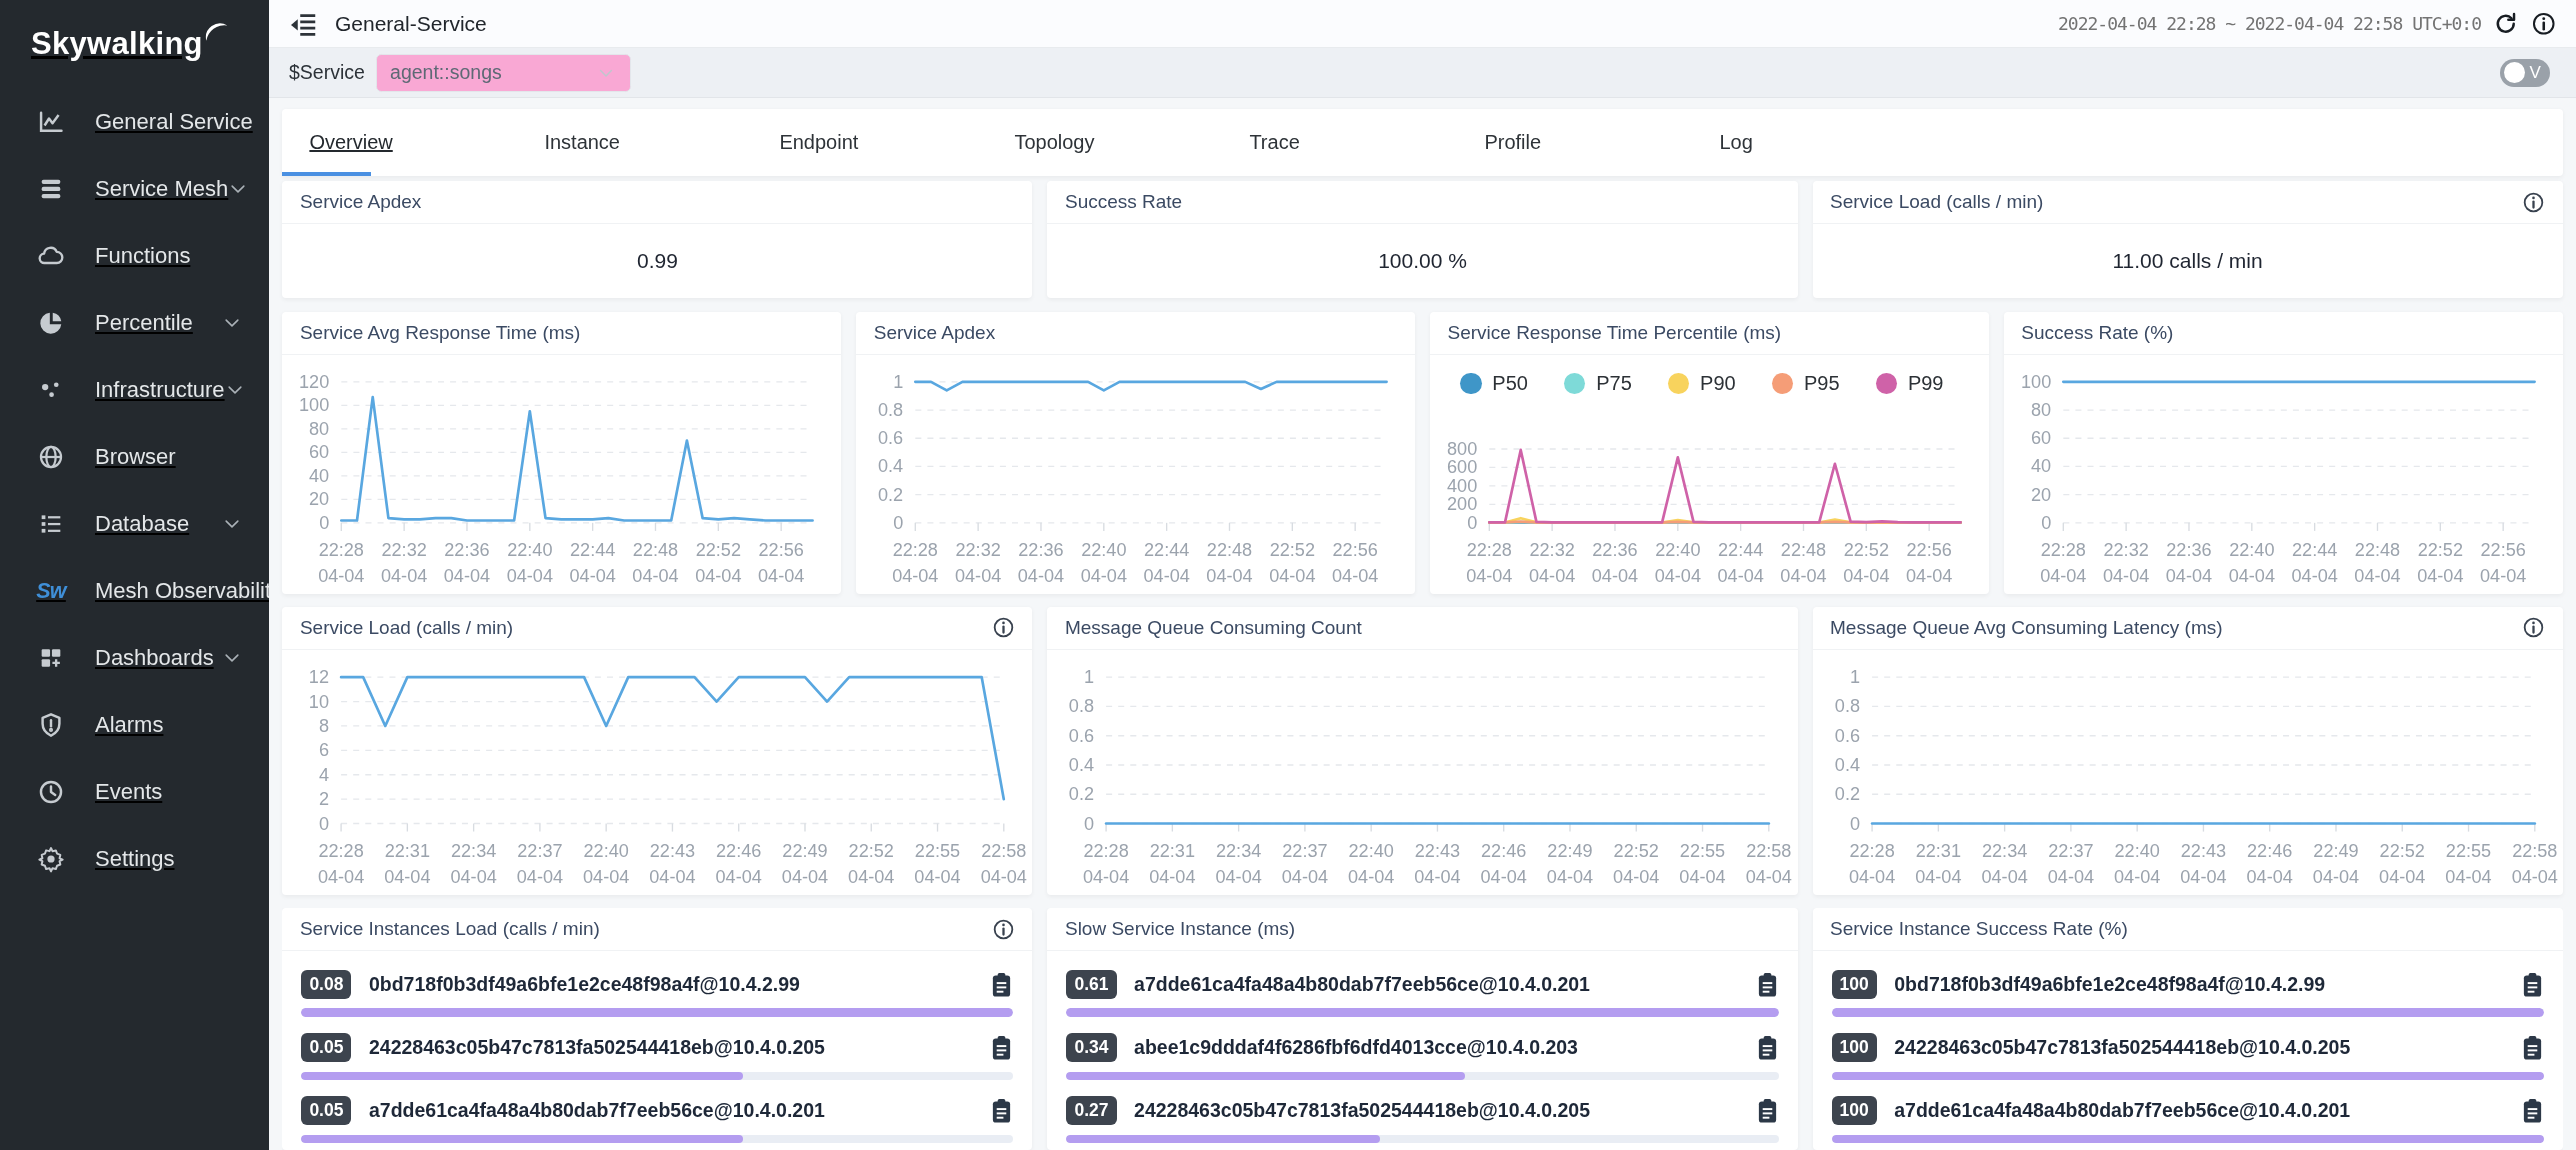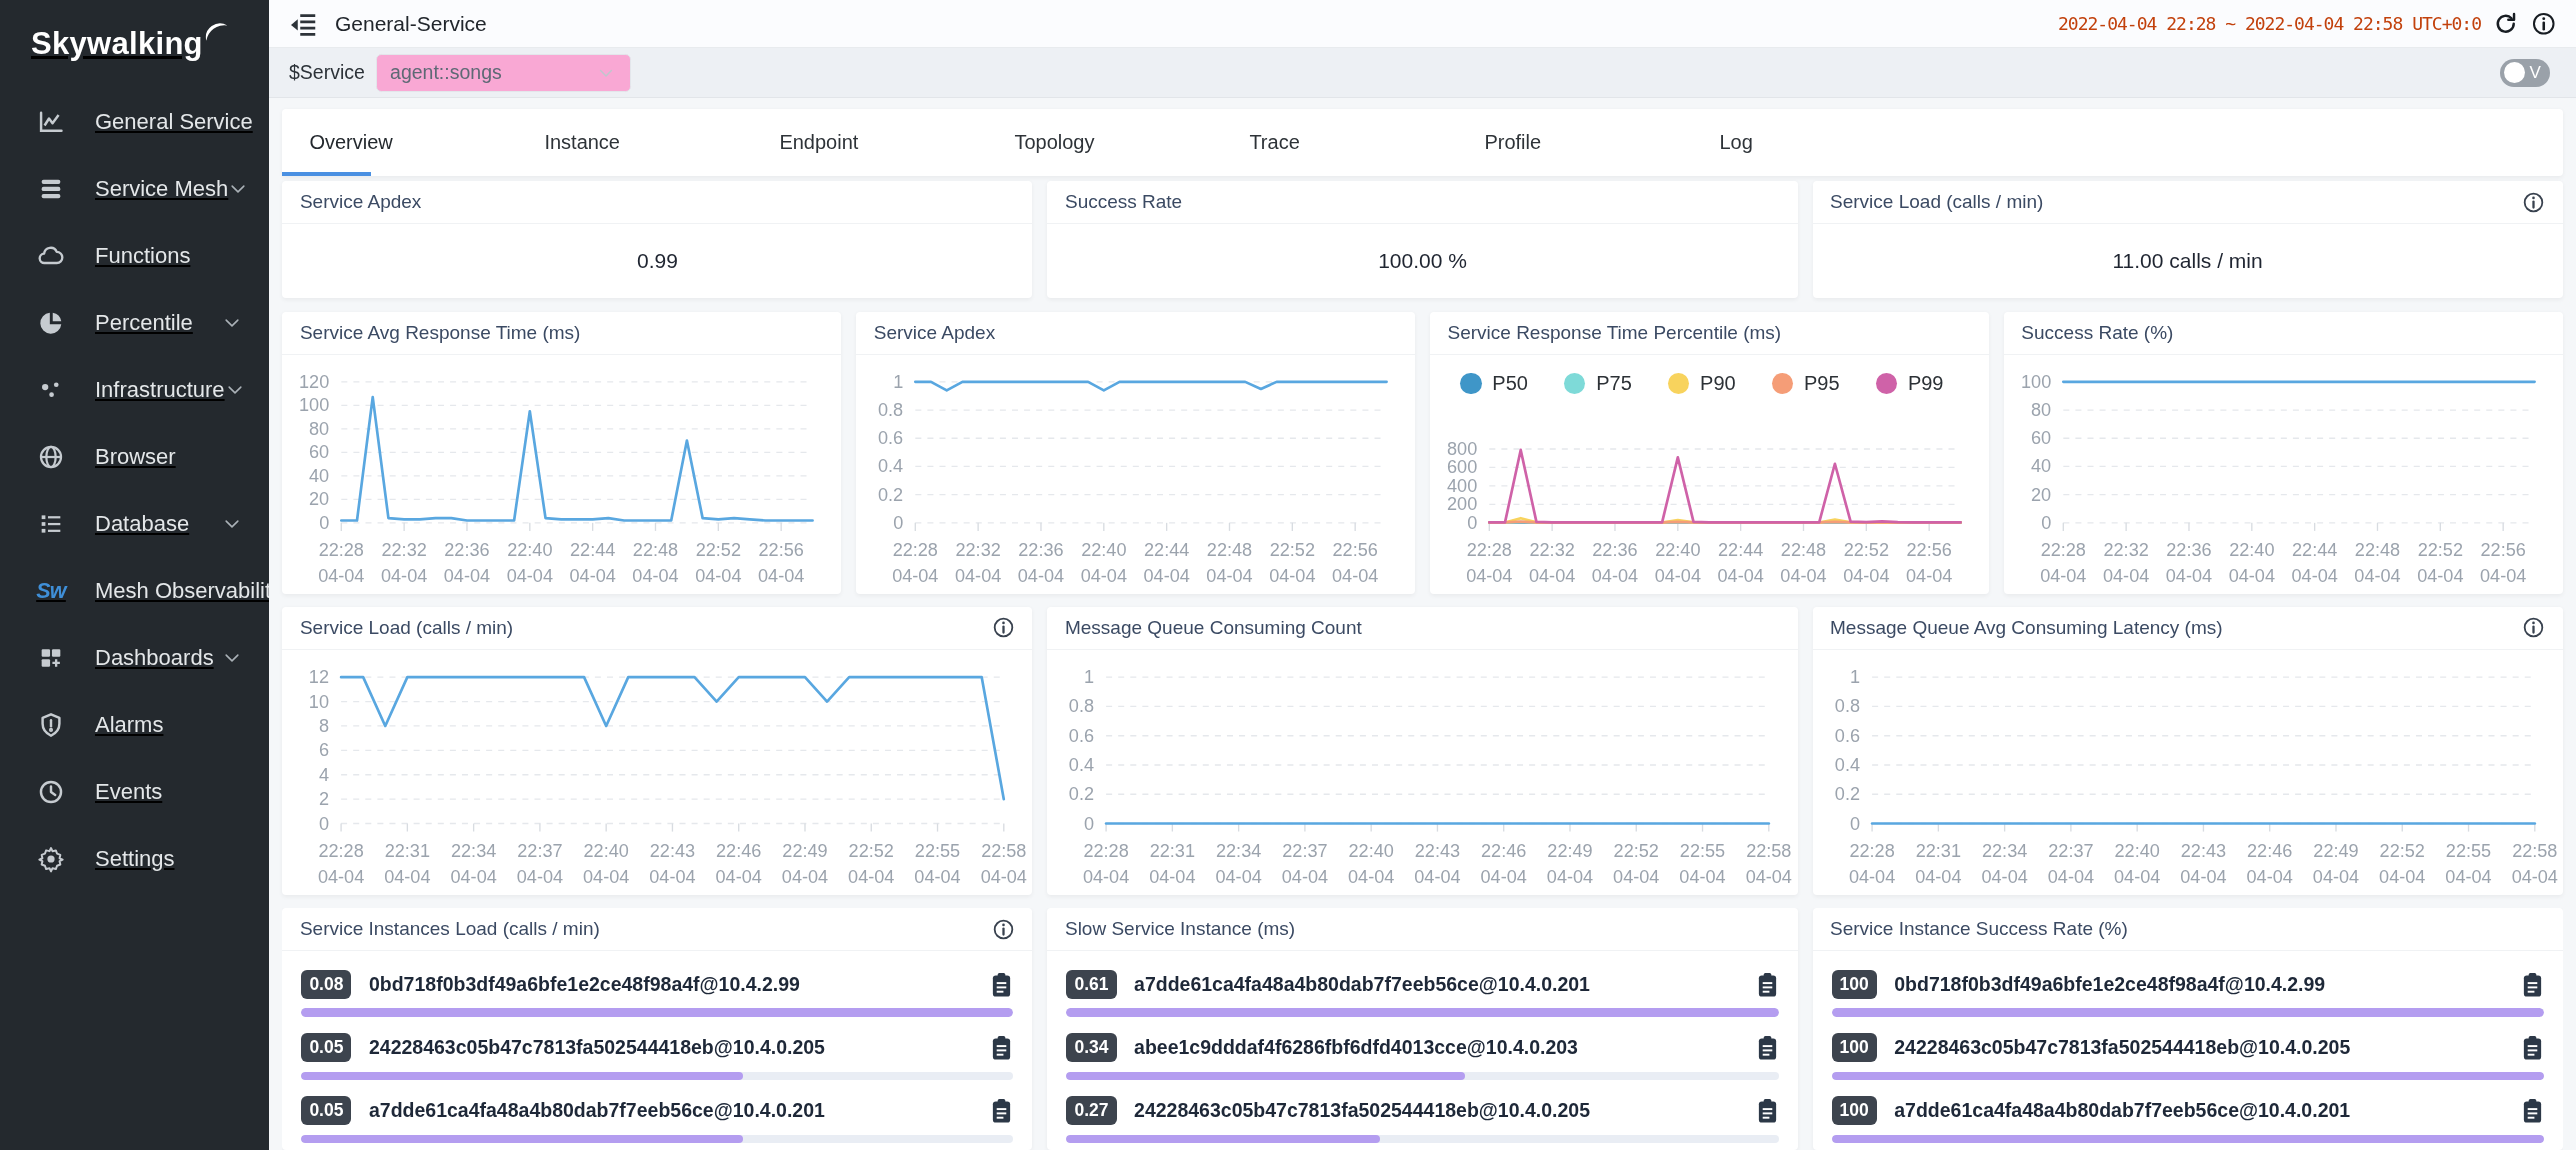--- a/index.html
+++ b/index.html
@@ -19,38 +19,38 @@
   .nav-chevron svg { width: 20px; height: 20px; }
   .sw-mark { font-size: 21.5px; font-weight: 700; color: #3f8fd8; font-style: italic; letter-spacing: -0.7px; }
 
   
   .main { flex: 1; display: flex; flex-direction: column; min-width: 0; }
   .topbar { height: 48px; min-height: 48px; background: #fbfcfe; border-bottom: 1.3px solid #e8ebee; display: flex; align-items: center; padding: 0 20px; }
   .collapse-btn { width: 30px; height: 30px; margin-right: 16px; color: #2d3339; cursor: pointer; }
   .collapse-btn svg { width: 30px; height: 30px; }
   .page-title { font-size: 21px; color: #21262c; }
   .tb-spacer, .fb-spacer { flex: 1; }
-  .time-range { font-family: "DejaVu Sans Mono", monospace; font-size: 18px; color: #c2410c; letter-spacing: -1px; }
+  .time-range { font-family: "DejaVu Sans Mono", monospace; font-size: 18px; color: #737373; letter-spacing: -1px; }
   .tb-icon { width: 25.5px; height: 25.5px; margin-left: 12px; color: #171c22; cursor: pointer; }
   .tb-icon svg { width: 25.5px; height: 25.5px; }
 
   .filterbar { height: 50px; min-height: 50px; background: #edf0f4; border-bottom: 1.3px solid #e2e5e9; display: flex; align-items: center; padding: 0 23px 0 20px; }
   .filter-label { font-size: 19.5px; color: #2c3238; margin-right: 10.8px; }
   .service-select { width: 255px; height: 38px; background: #f9a8d4; border: 1.3px solid #e3e6eb; border-radius: 5.4px; display: flex; align-items: center; justify-content: space-between; padding: 0 13.4px; font-size: 19.5px; color: #5e6975; cursor: pointer; }
   .select-chevron { width: 20px; height: 20px; color: #c0c6cd; }
   .select-chevron svg { width: 20px; height: 20px; }
   .toggle { width: 50px; height: 28px; border-radius: 15px; background: #9aa1a9; position: relative; cursor: pointer; margin-right: 2.7px; }
   .toggle-knob { position: absolute; left: 3.4px; top: 3.4px; width: 21.5px; height: 21.5px; border-radius: 50%; background: #fff; }
   .toggle-label { position: absolute; right: 9.4px; top: 4px; color: #fff; font-size: 17px; }
 
   
   .content { flex: 1; padding: 10.8px 13.4px 0; display: flex; flex-direction: column; overflow: hidden; background: #f5f7f9; }
   .tabs-card { position: relative; background: #fff; border-radius: 4px; box-shadow: 0 1.3px 4px rgba(0,0,0,.05); height: 67px; min-height: 67px; display: flex; align-items: center; padding-left: 27px; }
   .tab { width: 235px; font-size: 20px; color: #2e3338; cursor: pointer; }
-  .tab.active { color: #24292e; }
+  .tab.active { color: #24292e; text-decoration: underline; }
   .tab-underline { position: absolute; left: 0; bottom: 0; width: 89px; height: 3.4px; background: #4a90e2; }
 
   .row { display: flex; gap: 15px; }
   .row-metrics { margin-top: 5.4px; height: 117px; min-height: 117px; }
   .row-charts4 { margin-top: 13.4px; height: 282px; min-height: 282px; }
   .row-charts3 { margin-top: 13.4px; height: 288px; min-height: 288px; }
   .row-lists  { margin-top: 13.4px; flex: 1; overflow: hidden; }
 
   .card { flex: 1; background: #fff; border-radius: 4px; box-shadow: 0 1.3px 4px rgba(0,0,0,.05); display: flex; flex-direction: column; min-width: 0; overflow: hidden; }
   .card-header { display: flex; align-items: center; padding: 0 17.5px; height: 43px; min-height: 43px; border-bottom: 1.3px solid #f0f2f4; }

